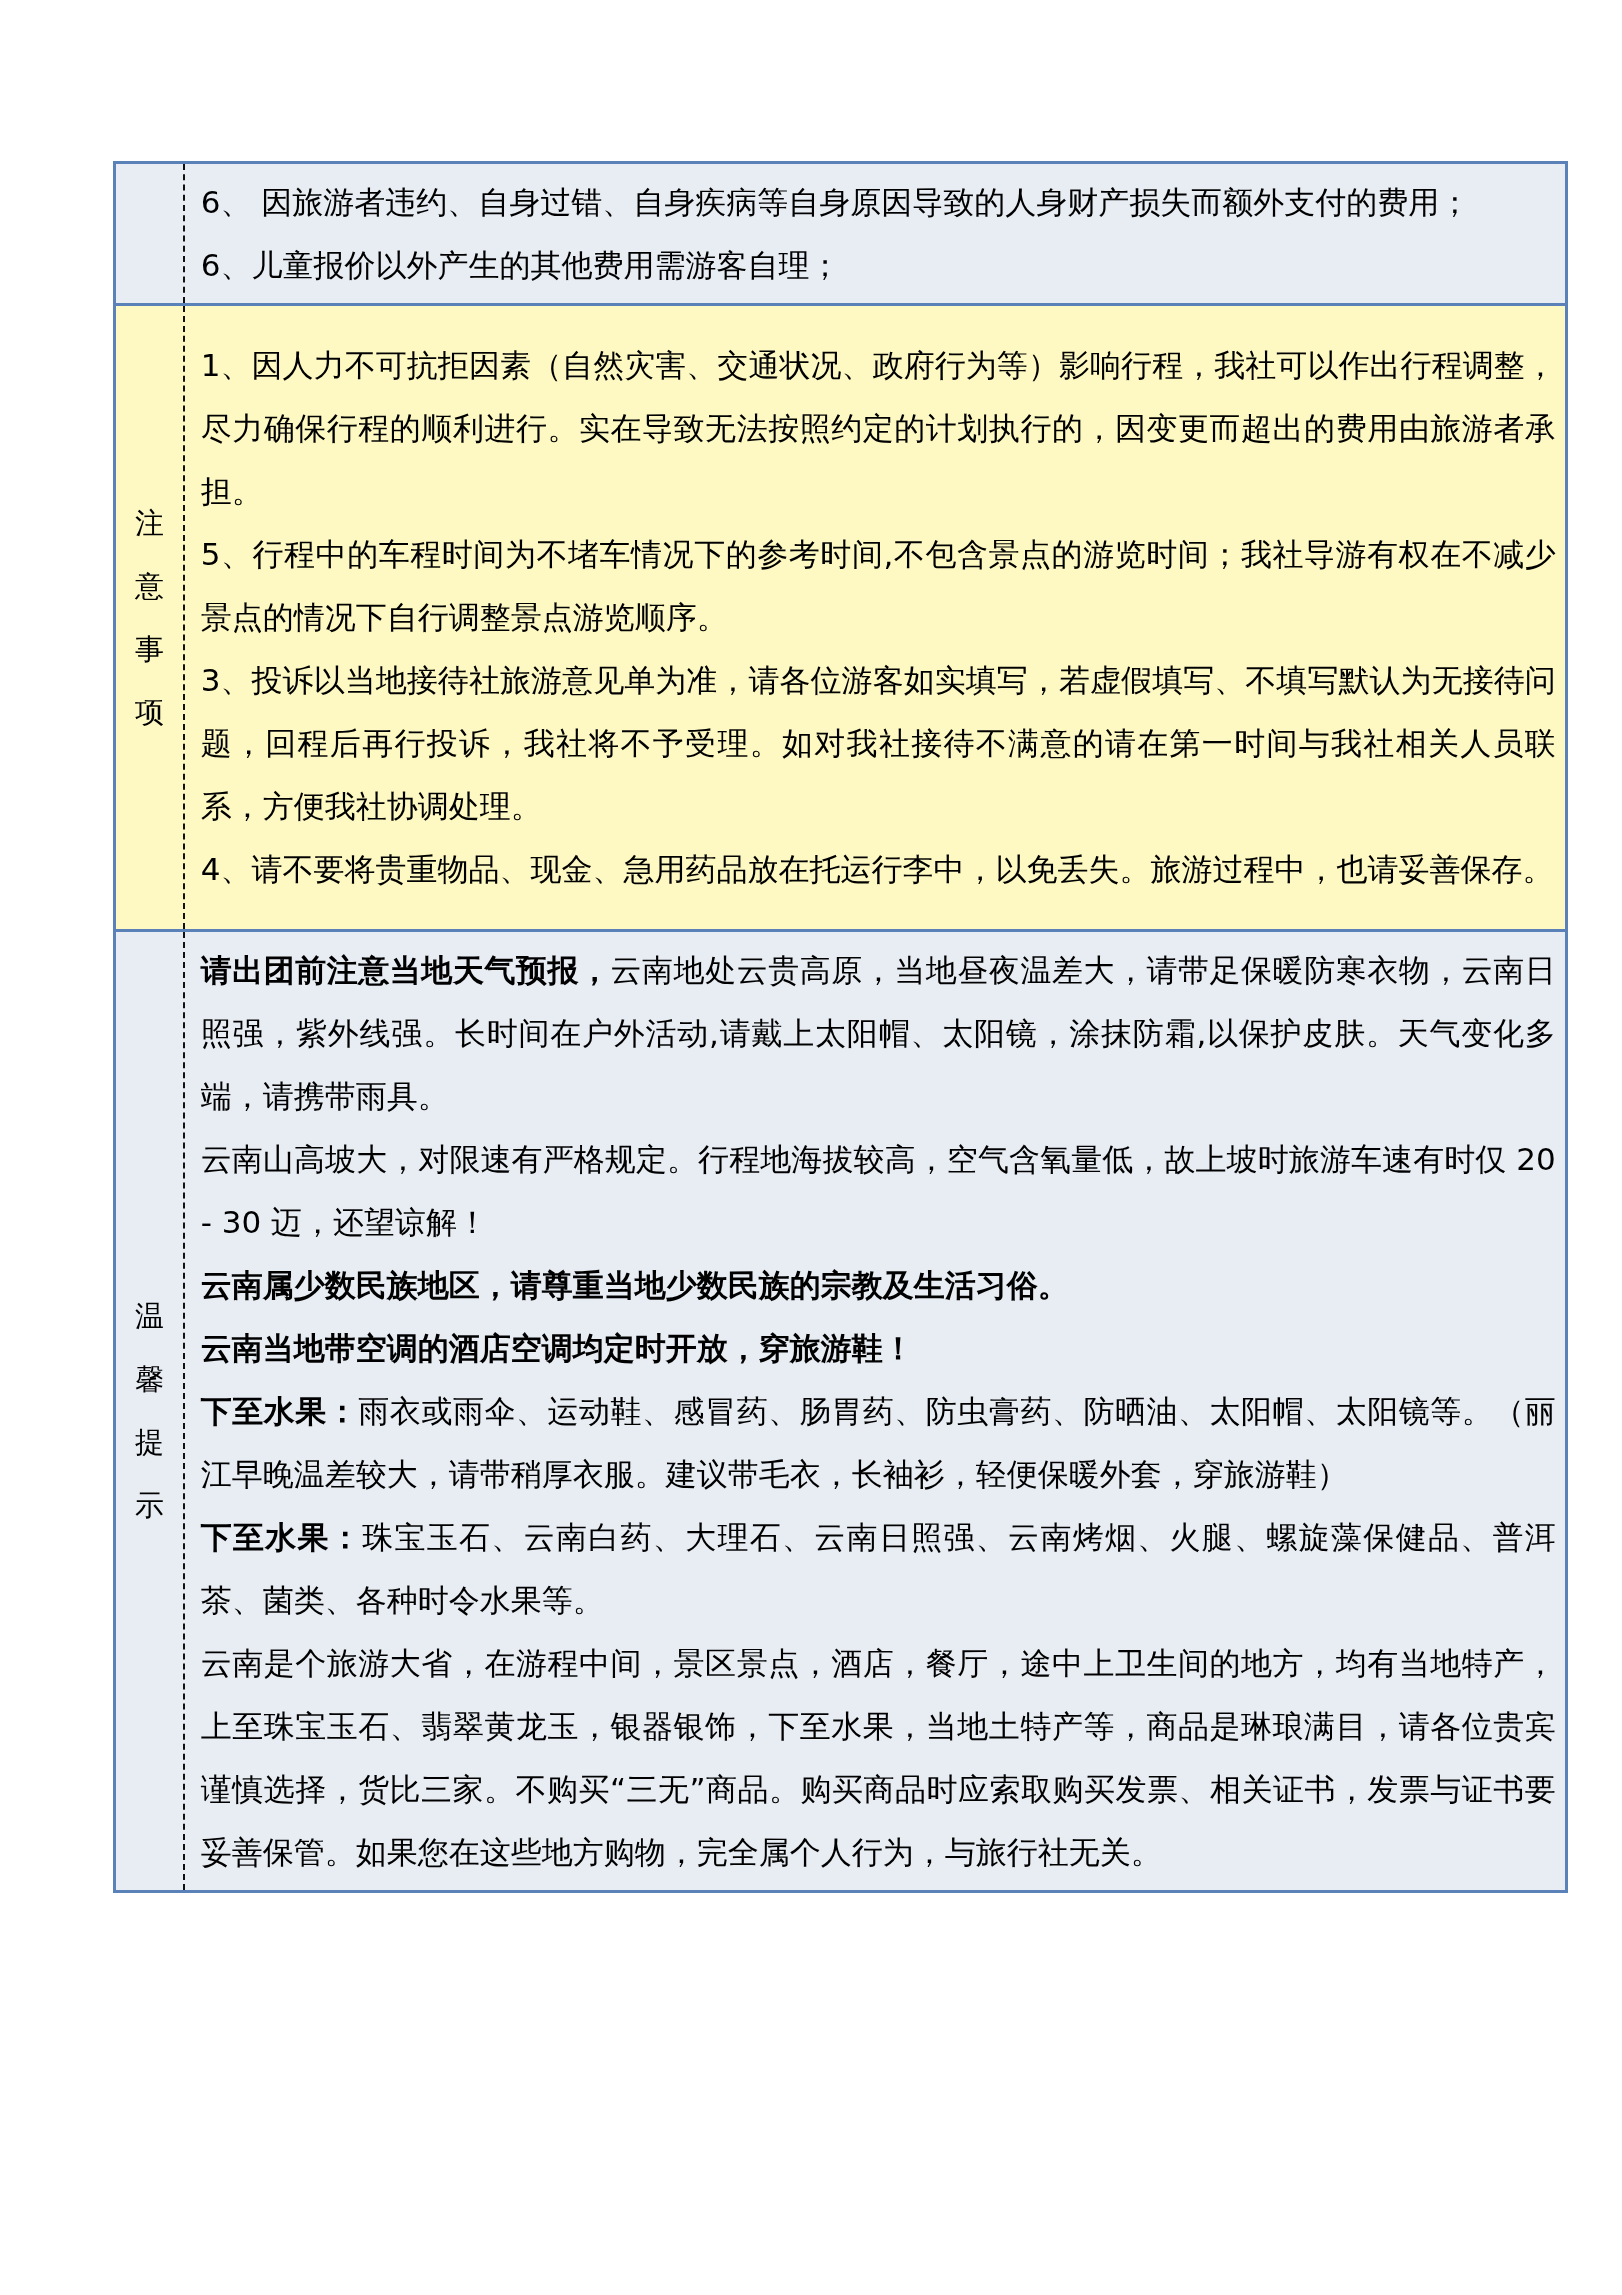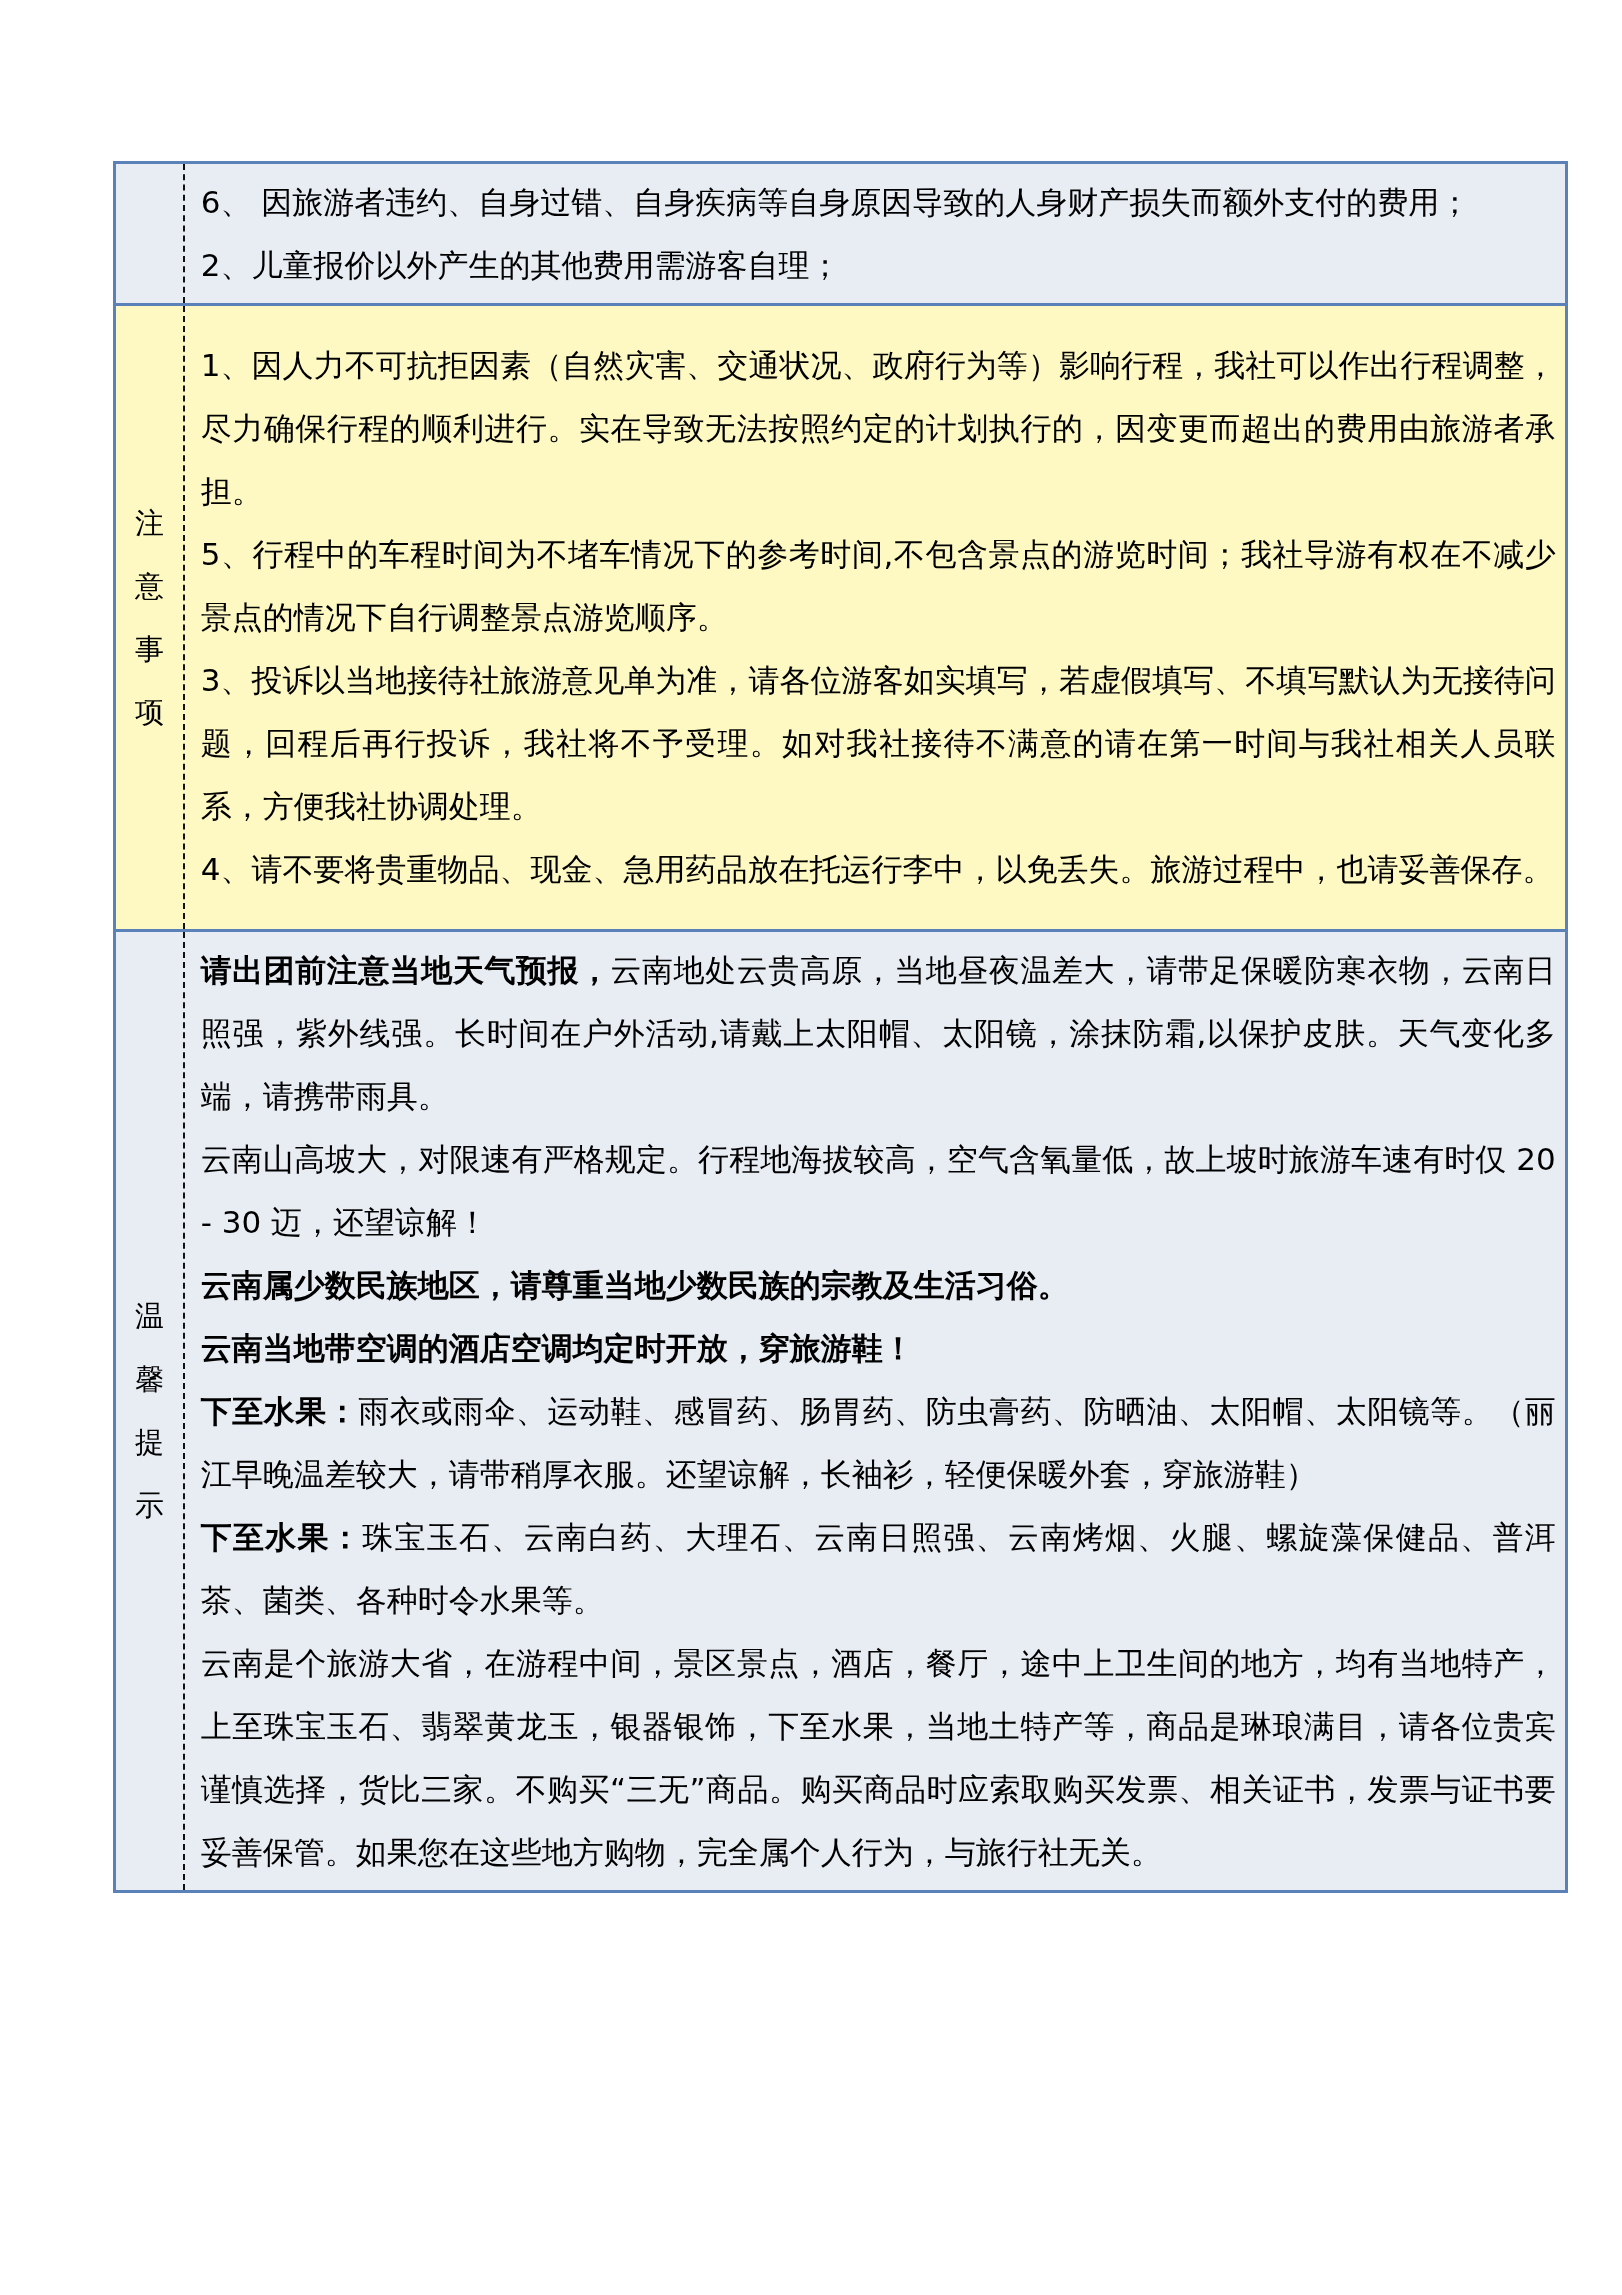--- a/index.html
+++ b/index.html
@@ -74,21 +74,21 @@
 <body>
 
 <div class="page">
   <table class="info-table">
     <tbody>
 
       <tr class="shaded" style="height:129px;">
         <td class="label-cell"></td>
         <td class="content-cell">
           <span class="para"><span class="bold"></span><span>6、 因旅游者违约、自身过错、自身疾病等自身原因导致的人身财产损失而额外支付的费用；</span></span>
-          <span class="para"><span class="bold"></span><span>2、儿童报价以外产生的其他费用需游客自理；</span></span>
+          <span class="para"><span class="bold"></span><span>6、儿童报价以外产生的其他费用需游客自理；</span></span>
         </td>
       </tr>
 
       <tr class="plain" style="height:626px;">
         <td class="label-cell">
           <span class="label-char">注</span>
           <span class="label-char">意</span>
           <span class="label-char">事</span>
           <span class="label-char">项</span>
         </td>
@@ -105,21 +105,21 @@
           <span class="label-char">温</span>
           <span class="label-char">馨</span>
           <span class="label-char">提</span>
           <span class="label-char">示</span>
         </td>
         <td class="content-cell">
           <span class="para"><span class="bold">请出团前注意当地天气预报，</span><span>云南地处云贵高原，当地昼夜温差大，请带足保暖防寒衣物，云南日照强，紫外线强。长时间在户外活动,请戴上太阳帽、太阳镜，涂抹防霜,以保护皮肤。天气变化多端，请携带雨具。</span></span>
           <span class="para"><span class="bold"></span><span>云南山高坡大，对限速有严格规定。行程地海拔较高，空气含氧量低，故上坡时旅游车速有时仅 20 - 30 迈，还望谅解！</span></span>
           <span class="para"><span class="bold">云南属少数民族地区，请尊重当地少数民族的宗教及生活习俗。</span><span></span></span>
           <span class="para"><span class="bold">云南当地带空调的酒店空调均定时开放，穿旅游鞋！</span><span></span></span>
-          <span class="para"><span class="bold">下至水果：</span><span>雨衣或雨伞、运动鞋、感冒药、肠胃药、防虫膏药、防晒油、太阳帽、太阳镜等。（丽江早晚温差较大，请带稍厚衣服。还望谅解，长袖衫，轻便保暖外套，穿旅游鞋）</span></span>
+          <span class="para"><span class="bold">下至水果：</span><span>雨衣或雨伞、运动鞋、感冒药、肠胃药、防虫膏药、防晒油、太阳帽、太阳镜等。（丽江早晚温差较大，请带稍厚衣服。建议带毛衣，长袖衫，轻便保暖外套，穿旅游鞋）</span></span>
           <span class="para"><span class="bold">下至水果：</span><span>珠宝玉石、云南白药、大理石、云南日照强、云南烤烟、火腿、螺旋藻保健品、普洱茶、菌类、各种时令水果等。</span></span>
           <span class="para"><span class="bold"></span><span>云南是个旅游大省，在游程中间，景区景点，酒店，餐厅，途中上卫生间的地方，均有当地特产，上至珠宝玉石、翡翠黄龙玉，银器银饰，下至水果，当地土特产等，商品是琳琅满目，请各位贵宾谨慎选择，货比三家。不购买“三无”商品。购买商品时应索取购买发票、相关证书，发票与证书要妥善保管。如果您在这些地方购物，完全属个人行为，与旅行社无关。</span></span>
         </td>
       </tr>
     </tbody>
   </table>
 </div>
 
 
 </body></html>

